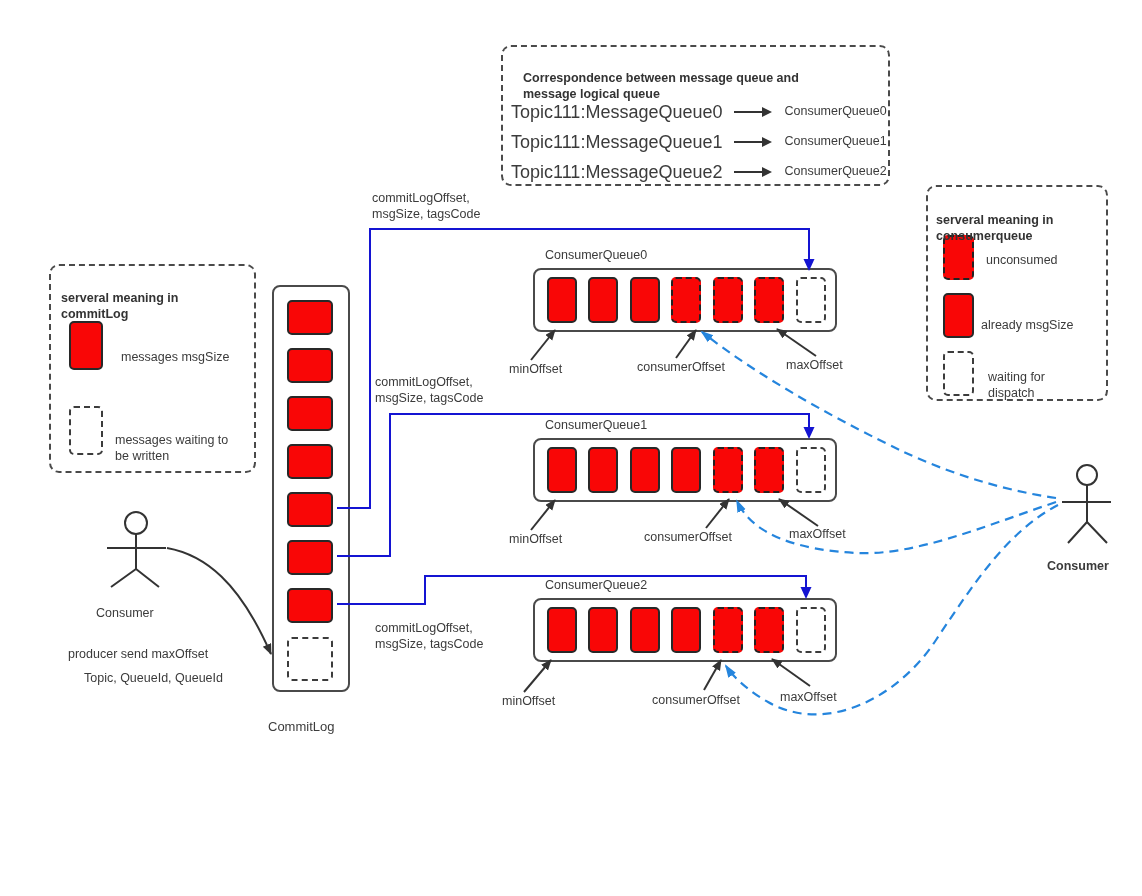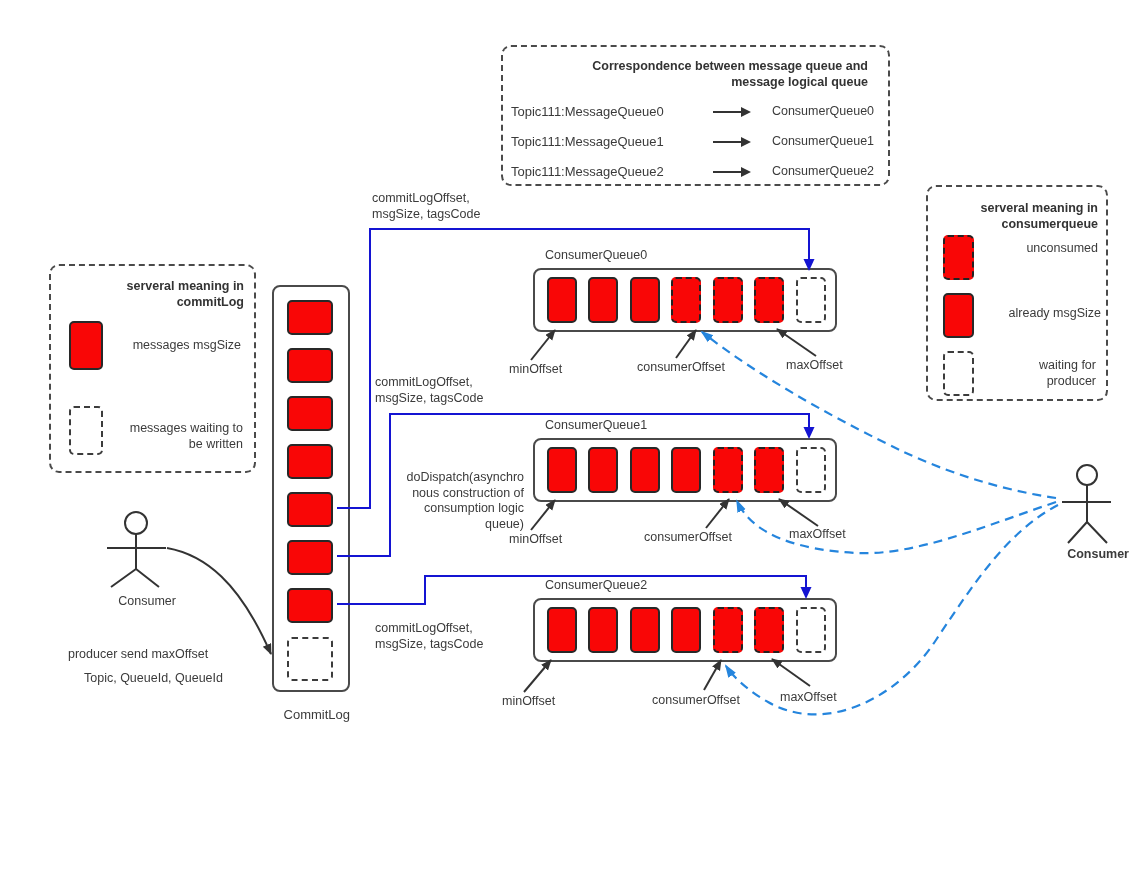--- a/index.html
+++ b/index.html
@@ -3,29 +3,29 @@
 <meta charset="utf-8">
 <style>
   html,body{margin:0;padding:0;background:#fff;}
   #canvas{
     position:relative;width:1142px;height:896px;background:#fff;overflow:hidden;
     font-family:"Liberation Sans","DejaVu Sans",sans-serif;color:#3b3b3b;
     --message-red:#F90606;--wire-blue:#1414D2;--consume-blue:#2585DD;--line-dark:#333333;
   }
   .lbl{position:absolute;font-size:12.5px;line-height:1.24;white-space:pre-line;z-index:10;}
   .bold{font-weight:bold;color:#333;}
-  .ctr{text-align:right;}
+  .ctr{text-align:left;margin-top:12px;}
   .dashed-box{position:absolute;border:2px dashed #4a4a4a;border-radius:10px;background:transparent;z-index:1;}
   .solid-box{position:absolute;border:2px solid #4a4a4a;border-radius:8px;background:transparent;z-index:1;}
   .slot{position:absolute;border-radius:5px;z-index:2;box-sizing:border-box;}
   .slot.written,.slot.consumed{background:var(--message-red,#F90606);border:2px solid #282828;}
   .slot.unconsumed{background:var(--message-red,#F90606);border:2px dashed #222;}
   .slot.waiting{background:#fff;border:2px dashed #3c3c3c;}
   .maprow{position:absolute;left:8px;height:30px;display:flex;align-items:center;z-index:10;width:372px;}
-  .m-from{flex:0 0 190px;text-align:left;font-size:13px;}
+  .m-from{flex:0 0 190px;text-align:left;font-size:18px;}
   .m-mid{flex:0 0 62px;display:flex;align-items:center;justify-content:center;}
   .m-to{flex:1;text-align:center;font-size:12.5px;}
   .arrow-line{display:inline-block;width:28px;height:2px;background:#333;}
   .arrow-head{display:inline-block;width:0;height:0;border-left:10px solid #333;border-top:5px solid transparent;border-bottom:5px solid transparent;}
   svg#wires{position:absolute;left:0;top:0;z-index:5;pointer-events:none;}
   svg#wires .ink{stroke:var(--line-dark,#333);stroke-width:2;fill:none;}
   svg#wires .wire{stroke:var(--wire-blue,#1414D2);stroke-width:2;fill:none;}
   svg#wires .consume{stroke:var(--consume-blue,#2585DD);stroke-width:2.2;fill:none;stroke-dasharray:9 6;}
   svg#wires circle{fill:#fff;}
 </style>
@@ -129,45 +129,41 @@
 
   <div class="dashed-box" id="legend-consumerqueue" style="left:926px;top:185px;width:178px;height:212px;">
     <div class="lbl bold ctr" style="left:8px;top:14px;width:162px;position:absolute;">serveral meaning in
 consumerqueue</div>
   <div class="slot unconsumed" style="left: 15px; top: 48px; width: 31px; height: 45px;"></div>
       <div class="lbl ctr" style="left: 58px; top: 54px; width: 112px;">unconsumed</div>
       <div class="slot consumed" style="left: 15px; top: 106px; width: 31px; height: 45px;"></div>
       <div class="lbl ctr" style="left: 53px; top: 119px; width: 120px;">already msgSize</div>
       <div class="slot waiting" style="left: 15px; top: 164px; width: 31px; height: 45px;"></div>
       <div class="lbl ctr" style="left: 60px; top: 171px; width: 108px;">waiting for
-producer</div>
+dispatch</div>
     </div>
 
   <div class="solid-box" id="commitlog-box" style="left:272px;top:285px;width:74px;height:403px;">
       <div class="slot written" style="left: 13px; top: 13px; width: 46px; height: 35px;"></div>
       <div class="slot written" style="left: 13px; top: 61px; width: 46px; height: 35px;"></div>
       <div class="slot written" style="left: 13px; top: 109px; width: 46px; height: 35px;"></div>
       <div class="slot written" style="left: 13px; top: 157px; width: 46px; height: 35px;"></div>
       <div class="slot written" style="left: 13px; top: 205px; width: 46px; height: 35px;"></div>
       <div class="slot written" style="left: 13px; top: 253px; width: 46px; height: 35px;"></div>
       <div class="slot written" style="left: 13px; top: 301px; width: 46px; height: 35px;"></div>
       <div class="slot waiting" style="left: 13px; top: 350px; width: 46px; height: 44px;"></div>
     </div>
   <div class="lbl ctr" style="left:268px;top:707px;width:82px;font-size:13px;">CommitLog</div>
 
   <div class="lbl" style="left:372px;top:191px;width:140px;">commitLogOffset,
 msgSize, tagsCode</div>
   <div class="lbl" style="left:375px;top:375px;width:140px;">commitLogOffset,
 msgSize, tagsCode</div>
   <div class="lbl" style="left:375px;top:621px;width:140px;">commitLogOffset,
 msgSize, tagsCode</div>
-  <div class="lbl ctr" style="left:392px;top:470px;width:132px;">doDispatch(asynchro
-nous construction of
-consumption logic
-queue)</div>
   <div class="lbl" style="left:68px;top:647px;">producer send maxOffset</div>
   <div class="lbl" style="left:84px;top:671px;">Topic, QueueId, QueueId</div>
   <div class="lbl ctr" style="left:96px;top:594px;width:80px;">Consumer</div>
   <div class="lbl ctr" style="left:1047px;top:547px;width:82px;font-weight:bold;">Consumer</div>
 
 <div class="lbl" style="left: 545px; top: 248px;">ConsumerQueue0</div>
     <div class="solid-box" style="left: 533px; top: 268px; width: 300px; height: 60px;">
       <div class="slot consumed" style="left: 12px; top: 7px; width: 30px; height: 46px;"></div>
       <div class="slot consumed" style="left: 53px; top: 7px; width: 30px; height: 46px;"></div>
       <div class="slot consumed" style="left: 95px; top: 7px; width: 30px; height: 46px;"></div>

